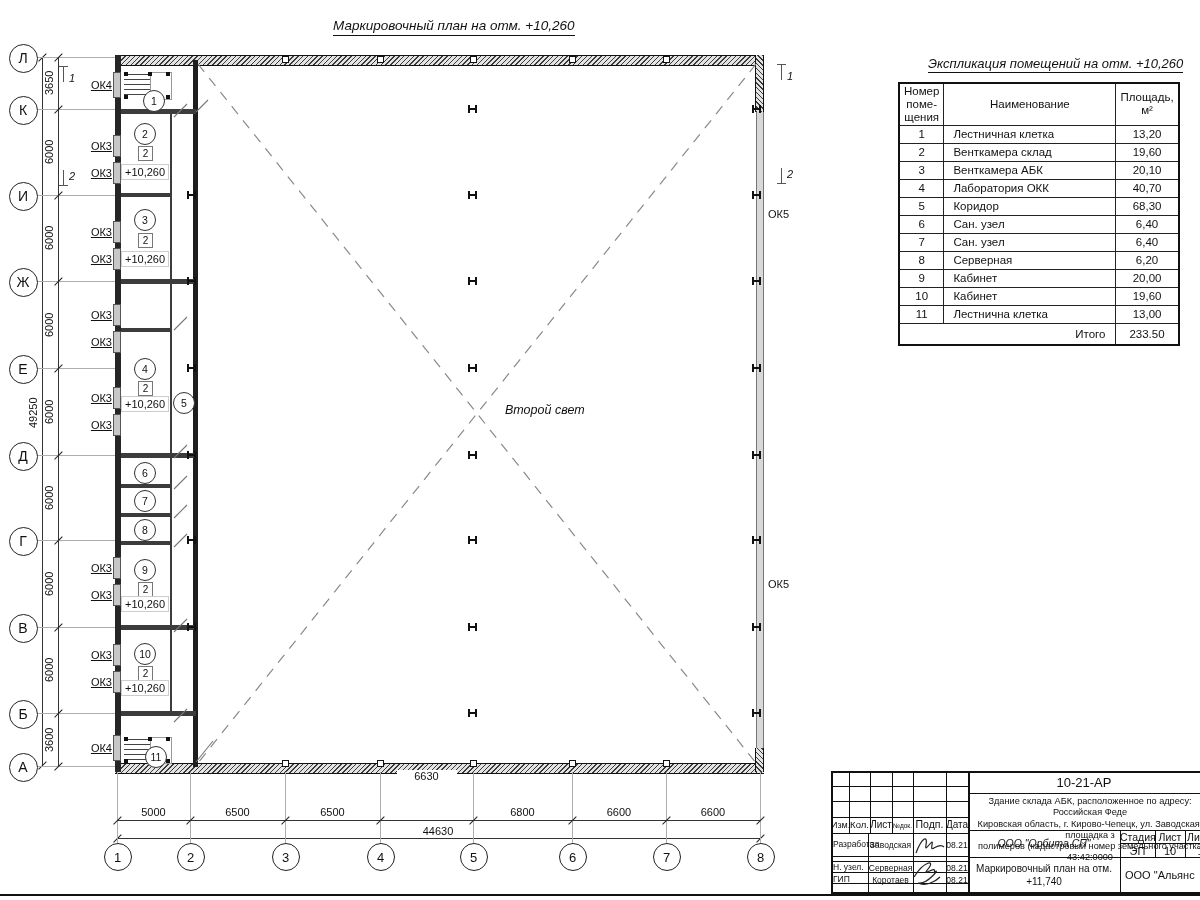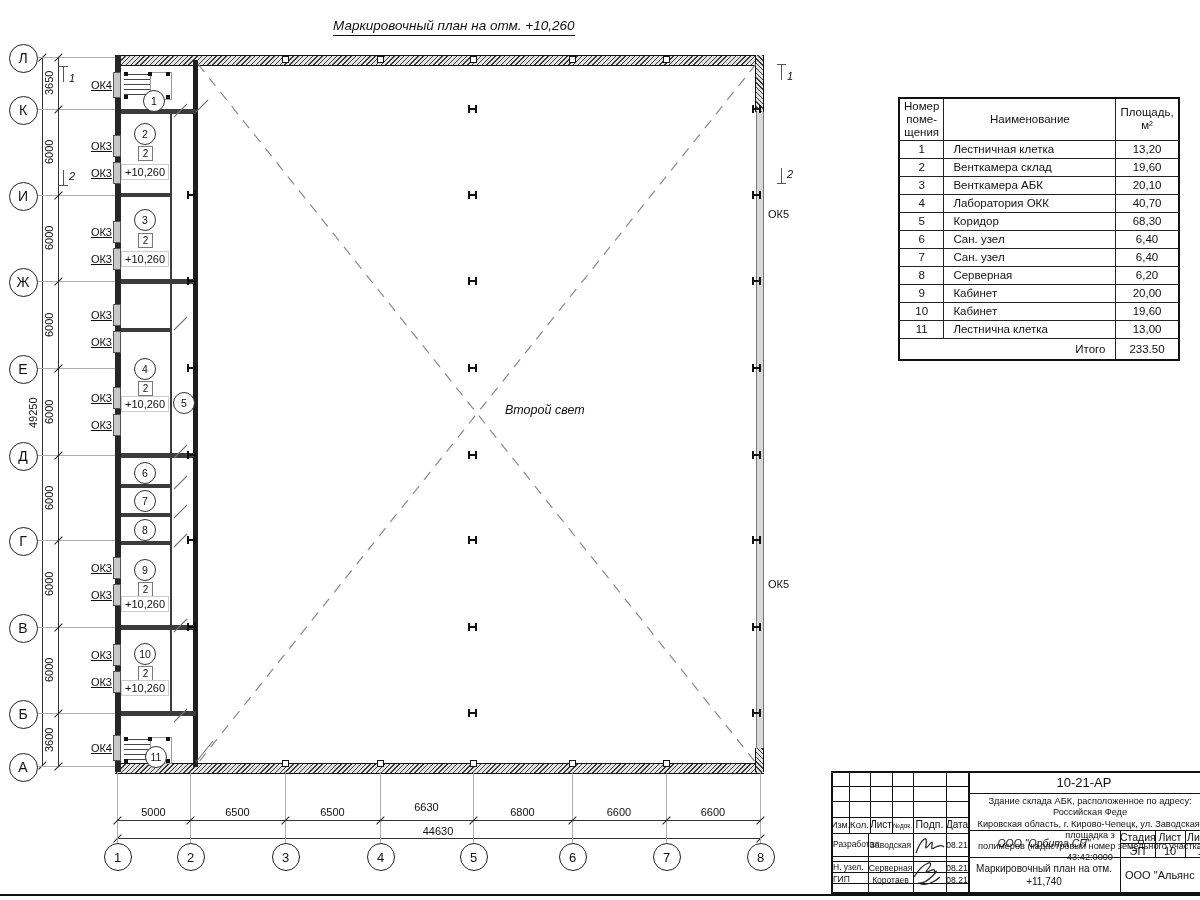--- a/index.html
+++ b/index.html
@@ -33,21 +33,21 @@
   .wsq{position:absolute;width:7px;height:7px;border:1.5px solid #111;background:#fff;box-sizing:border-box;z-index:4;}
   .sec-line{position:absolute;width:1.4px;background:#555;}
   .sec-bar{position:absolute;height:1.4px;width:9px;background:#555;}
   .sec-num{position:absolute;font-size:11px;font-style:italic;}
   .stair-line{position:absolute;height:1px;background:#444;}
   .stair-rect{position:absolute;border:1px solid #999;background:#fff;}
   .stair-sq{position:absolute;width:4px;height:4px;background:#111;}
   .drawing-title{position:absolute;font-size:13.5px;font-style:italic;border-bottom:1px solid #111;padding-bottom:2px;white-space:nowrap;}
   
   #schedule{position:absolute;left:898px;top:82px;border-collapse:collapse;table-layout:fixed;
-    font-size:11.5px;background:#5eead4;z-index:8;margin-top:15px;}
+    font-size:11.5px;background:#5eead4;z-index:8;}
   #schedule th,#schedule td{border:1px solid #222;padding:0 4px;box-sizing:border-box;background:#fff;}
   #schedule{border:2px solid #111;}
   #schedule th{font-weight:normal;white-space:pre-line;height:42px;text-align:center;line-height:13px;}
   #schedule tbody td{height:18px;}
   #schedule .c-num{text-align:center;}
   #schedule .c-name{text-align:left;padding-left:9px;}
   #schedule .c-area{text-align:center;}
   #schedule tfoot td{height:22px;}
   .schedule-title{position:absolute;font-size:13px;font-style:italic;border-bottom:1px solid #111;padding-bottom:1px;white-space:nowrap;}
   
@@ -149,20 +149,21 @@
   <div class="tick" style="left:37px;top:765px;"></div>
   <div class="dim-label vtext" style="left:27px;top:391px;height:44px;">49250</div>
   <div class="dline-v" style="left:58px;top:57px;height:709px;"></div>
 
   <div class="dline-h" style="left:117px;top:820px;width:643px;"></div>
   <div class="dline-h" style="left:117px;top:838px;width:643px;"></div>
   <div class="tick" style="left:112px;top:838px;"></div>
   <div class="tick" style="left:755px;top:838px;"></div>
   <div class="dim-label" style="left:408px;top:825px;width:60px;">44630</div>
 
+  <div class="schedule-title" style="left:928px;top:56px;">Экспликация помещений на отм. +10,260</div>
   <table id="schedule">
     <colgroup>
         <col style="width:36px;">
         <col style="width:172px;">
         <col style="width:59px;">
       </colgroup>
     <thead>
       <tr>
         <th>Номер
 поме-
@@ -364,21 +365,21 @@
     <div class="tick" style="left: 566.5px; top: 820px;"></div>
     <div class="vline" style="left: 665.5px; top: 772px; height: 71px;"></div>
     <div class="axis-circle" style="left: 652.5px; top: 843px; width: 26px; height: 26px; font-size: 13px;">7</div>
     <div class="tick" style="left: 660.5px; top: 820px;"></div>
     <div class="vline" style="left: 759.5px; top: 772px; height: 71px;"></div>
     <div class="axis-circle" style="left: 746.5px; top: 843px; width: 26px; height: 26px; font-size: 13px;">8</div>
     <div class="tick" style="left: 754.5px; top: 820px;"></div>
     <div class="dim-label" style="left: 123.5px; top: 806px; width: 60px;">5000</div>
     <div class="dim-label" style="left: 207.5px; top: 806px; width: 60px;">6500</div>
     <div class="dim-label" style="left: 302.5px; top: 806px; width: 60px;">6500</div>
-    <div class="dim-label" style="left: 396.5px; top: 801px; width: 60px;">6630</div>
+    <div class="dim-label" style="left: 396.5px; top: 770px; width: 60px;">6630</div>
     <div class="dim-label" style="left: 492.5px; top: 806px; width: 60px;">6800</div>
     <div class="dim-label" style="left: 589px; top: 806px; width: 60px;">6600</div>
     <div class="dim-label" style="left: 683px; top: 806px; width: 60px;">6600</div>
     <div class="window" style="left: 113px; top: 72px; height: 26px;"></div>
     <div class="ok-label" style="left: 84px; top: 79px;">ОК4</div>
     <div class="window" style="left: 113px; top: 135px; height: 22px;"></div>
     <div class="ok-label" style="left: 84px; top: 140px;">ОК3</div>
     <div class="window" style="left: 113px; top: 162px; height: 22px;"></div>
     <div class="ok-label" style="left: 84px; top: 167px;">ОК3</div>
     <div class="window" style="left: 113px; top: 221px; height: 22px;"></div>

